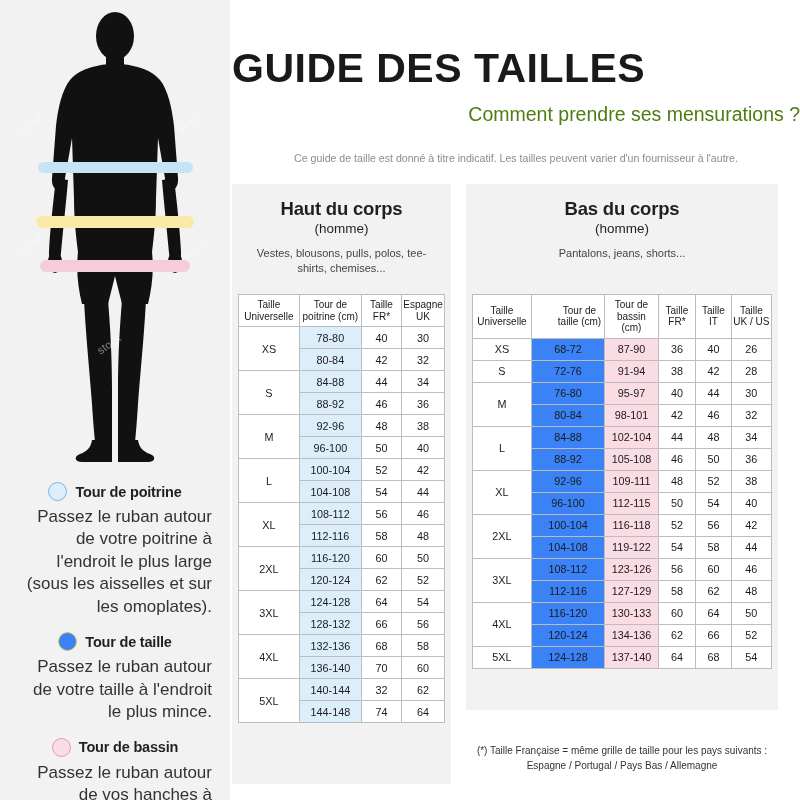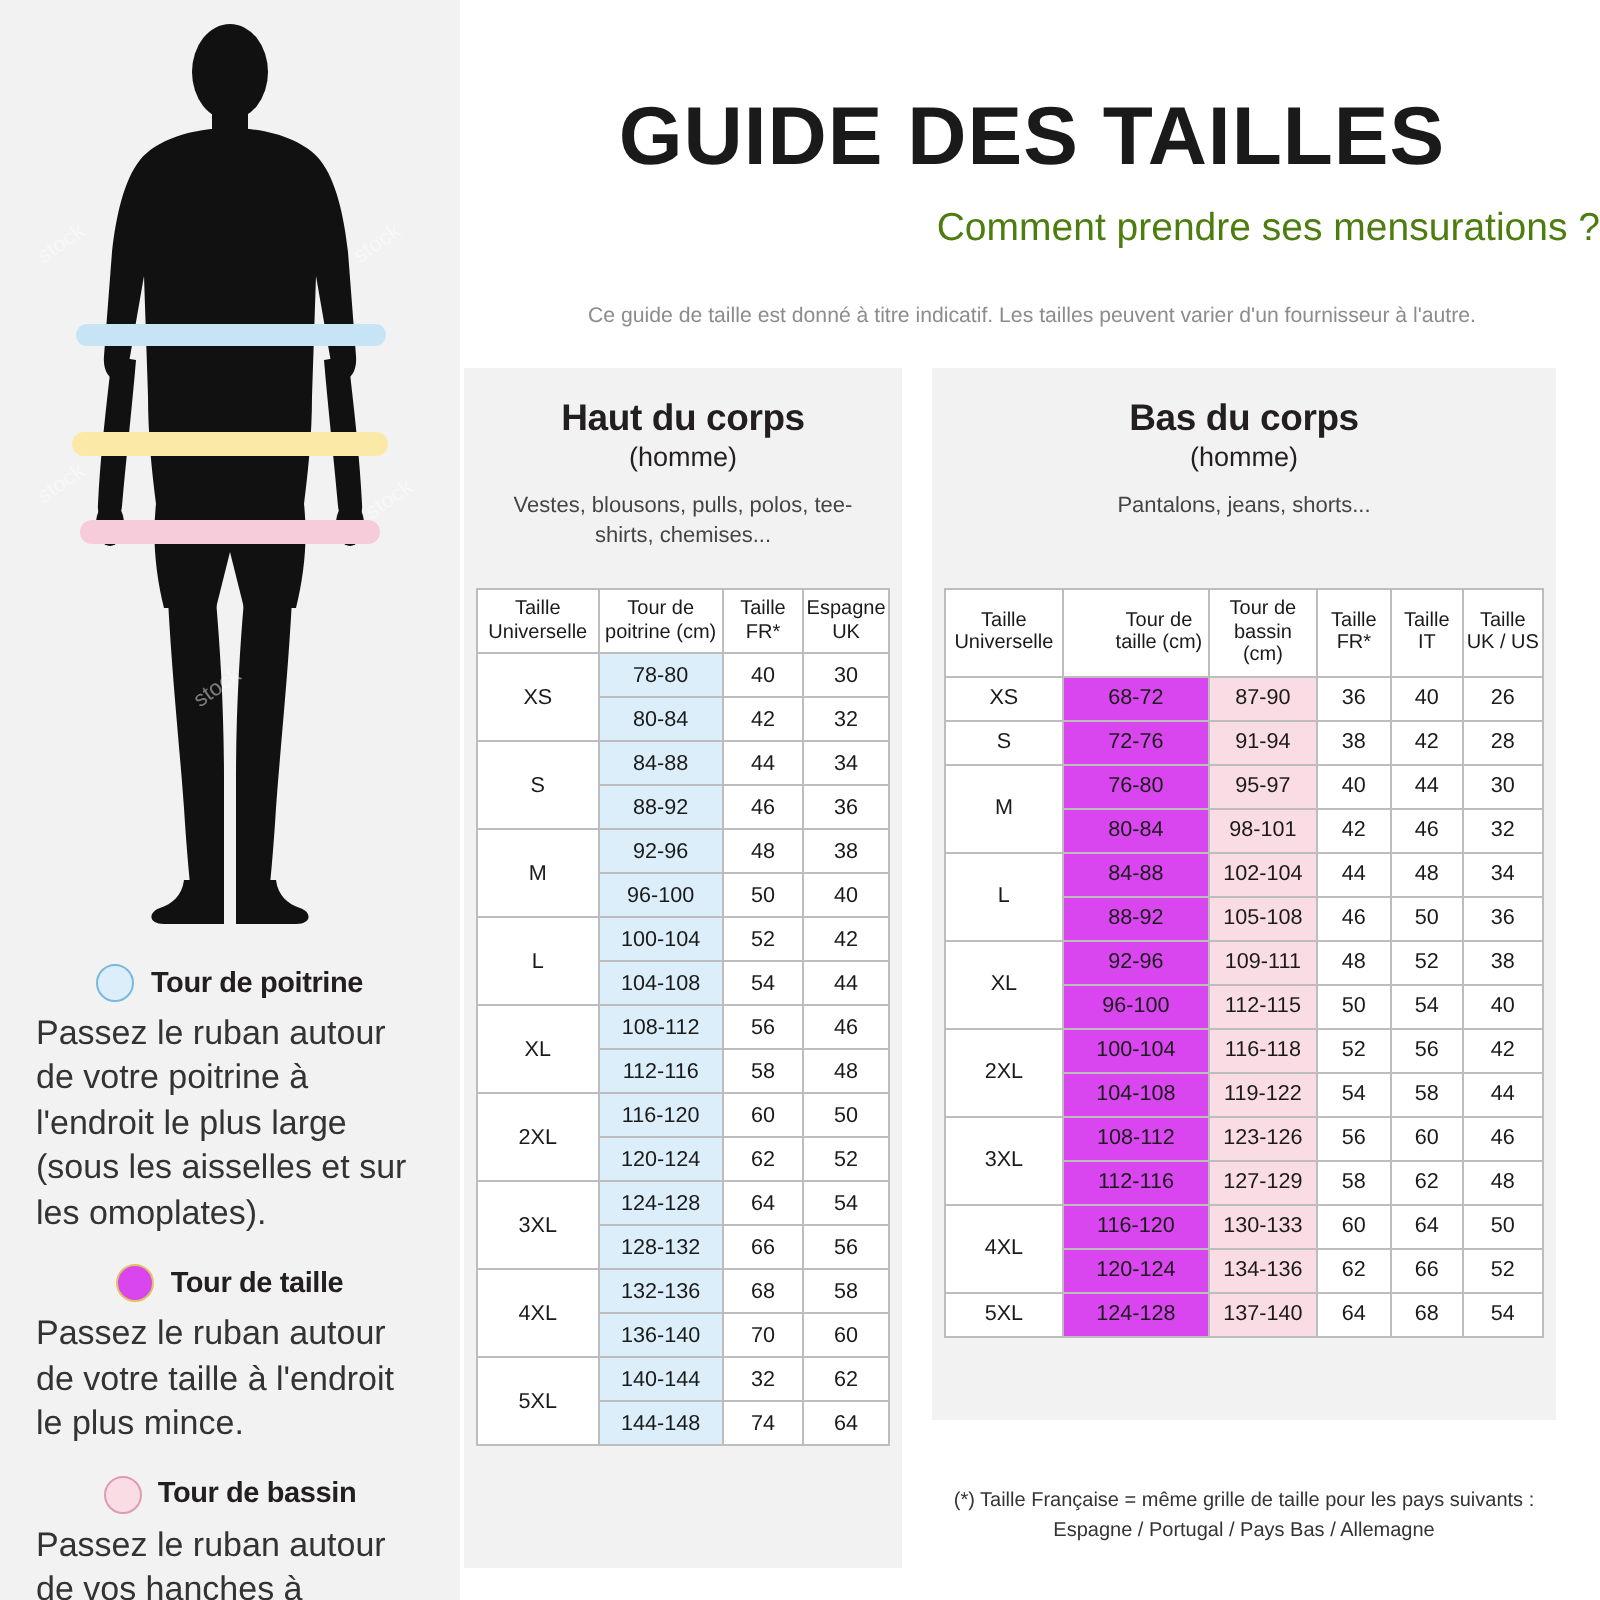--- a/index.html
+++ b/index.html
@@ -3,28 +3,28 @@
 <meta charset="utf-8">
 <style>
   html,body{margin:0;padding:0;}
   body{width:800px;height:800px;background:#ffffff;font-family:"Liberation Sans",sans-serif;color:#231f20;overflow:hidden;}
   .page{position:relative;width:800px;height:800px;}
 
   
   .left-panel{position:absolute;left:0;top:0;width:230px;height:800px;background:#f2f2f2;}
   .figure-wrap{position:absolute;left:0;top:8px;width:230px;height:470px;}
   .legend{position:absolute;left:0;top:482px;width:230px;}
-  .legend-block{margin-bottom:14px;text-align:left;}
+  .legend-block{margin-bottom:14px;text-align:right;}
   .legend-head{display:flex;align-items:center;justify-content:center;gap:8px;}
   .legend-dot{width:17px;height:17px;border-radius:50%;display:inline-block;}
   .legend-title{font-size:14.5px;font-weight:bold;letter-spacing:-0.2px;}
   .legend-text{font-size:17px;line-height:1.32;color:#333;padding:5px 18px 0 18px;}
 
   
-  .title{position:absolute;left:232px;top:45px;width:568px;text-align:center;font-size:41px;font-weight:bold;letter-spacing:0.5px;color:#1a1a1a;}
+  .title{position:absolute;left:232px;top:45px;width:568px;font-size:41px;font-weight:bold;letter-spacing:0.5px;color:#1a1a1a;}
   .subtitle{position:absolute;left:232px;top:103px;width:568px;text-align:right;font-size:19.5px;color:#4d7c0f;}
   .disclaimer{position:absolute;left:232px;top:152px;width:568px;text-align:center;font-size:10.6px;color:#8c8c8c;}
 
   
   .card{position:absolute;background:#f2f2f2;}
   #card-top{left:232px;top:184px;width:219px;height:600px;}
   #card-bottom{left:466px;top:184px;width:312px;height:526px;}
   .card-title{text-align:center;font-size:18.5px;font-weight:bold;padding-top:14px;letter-spacing:-0.2px;}
   .card-sub{text-align:center;font-size:13.5px;padding-top:1px;}
   .card-desc{text-align:center;font-size:11px;color:#444;padding:10px 14px 0 14px;line-height:1.35;}
@@ -33,21 +33,21 @@
   table td,table th{border:1px solid #bdbdbd;text-align:center;font-size:10.8px;color:#1a1a1a;padding:0;}
   thead th{font-size:10px;font-weight:normal;line-height:1.15;padding:4px 1px;background:#fff;}
 
   #tbl-top{position:absolute;left:238px;top:294px;width:207px;}
   #tbl-bottom{position:absolute;left:472px;top:294px;width:300px;}
 
   #tbl-top td{height:21px;}
   #tbl-bottom td{height:21px;}
 
   .c-blue{background:#ddeefb;}
-  .c-yellow{background:#d946ef;}
+  .c-yellow{background:#3b82f6;}
   .c-pink{background:#fadde4;}
 
   .footnote{position:absolute;left:466px;top:716px;width:312px;text-align:center;font-size:10px;color:#333;line-height:1.45;margin-top:28px;}
 
   
   .wm{position:absolute;color:rgba(255,255,255,0.45);font-size:11px;transform:rotate(-35deg);pointer-events:none;}
   .wm2{position:absolute;color:rgba(150,150,150,0.22);font-size:11px;transform:rotate(-35deg);pointer-events:none;}
 </style>
 </head>
 <body>

